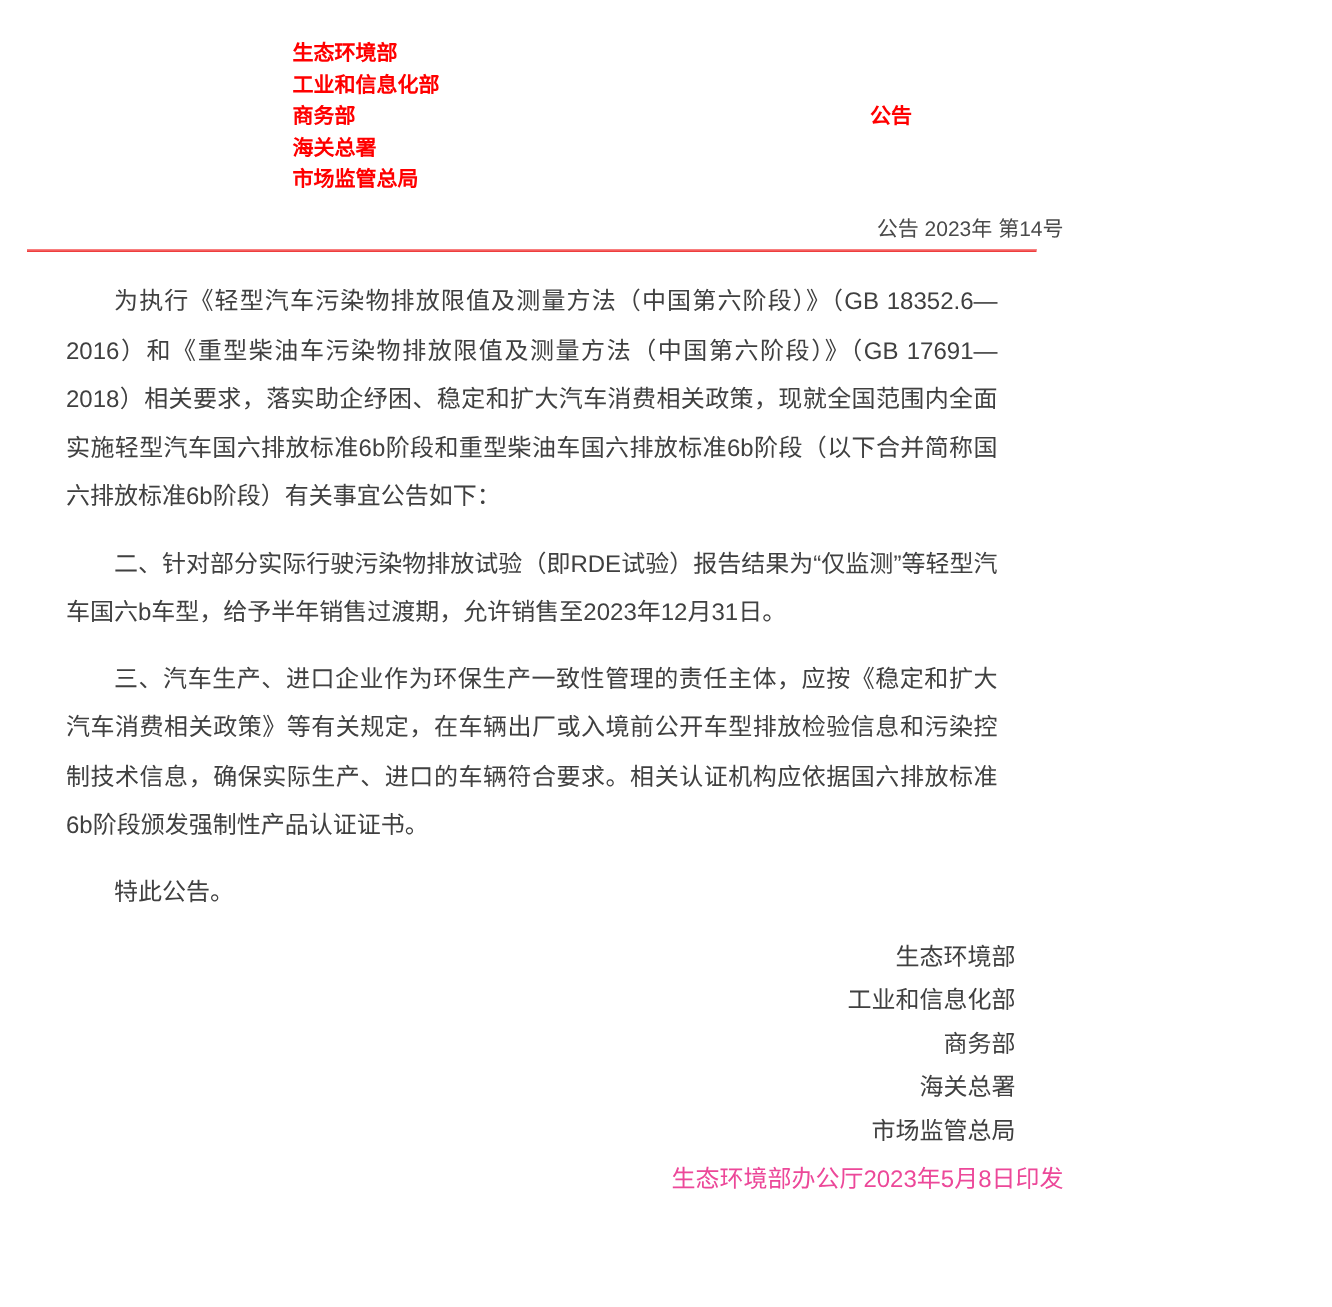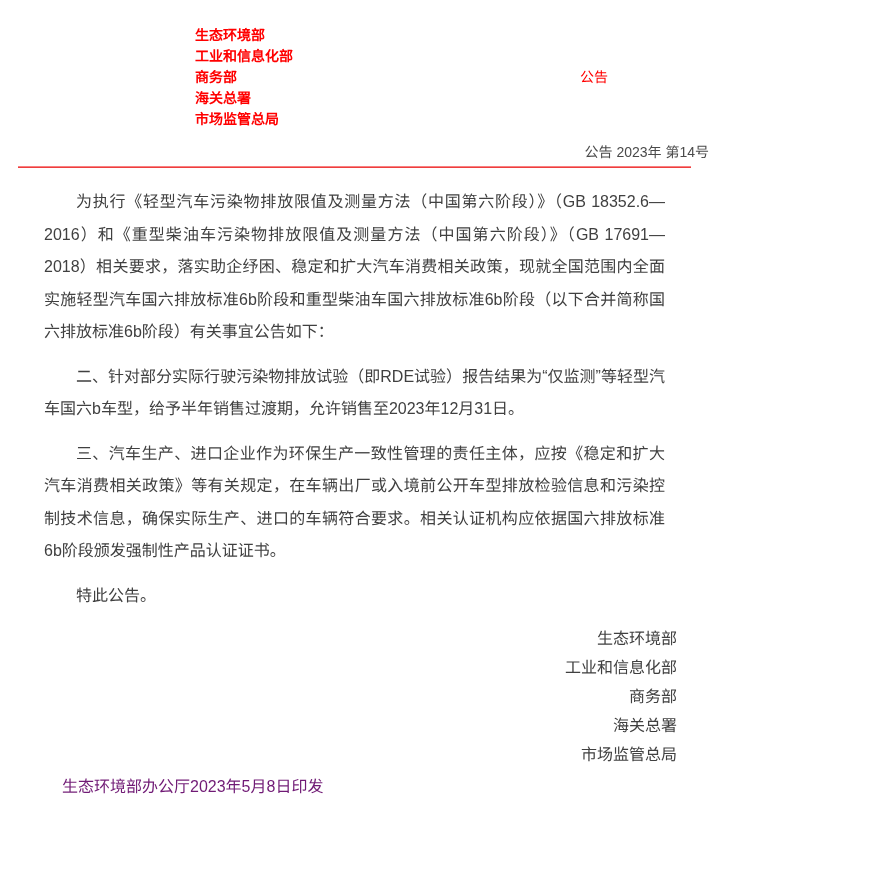--- a/index.html
+++ b/index.html
@@ -26,21 +26,21 @@
     color: #ff0000;
     font-weight: bold;
     font-size: 14px;
     line-height: 21px;
   }
   .gazette {
     position: absolute;
     left: 580px;
     top: 67px;
     color: #ff0000;
-    font-weight: normal;
+    font-weight: bold;
     font-size: 14px;
     line-height: 21px;
   }
   .doc-number {
     margin-top: 12px;
     text-align: right;
     font-size: 14px;
     line-height: 20px;
     color: #4a4a4a;
   }
@@ -74,21 +74,22 @@
     margin: 0 32px 0 0;
     text-align: right;
     font-size: 16px;
     line-height: 29px;
     color: #404040;
   }
   .imprint {
     margin: 6px 0 0 62px;
     font-size: 16px;
     line-height: 24px;
-    color: #701a75;
+    color: #ec4899;
+    text-align: right;
   }
 </style>
 </head>
 <body>
 
 <div class="page">
 
   <div class="letterhead">
     <div class="agencies">
       <div>生态环境部</div>

